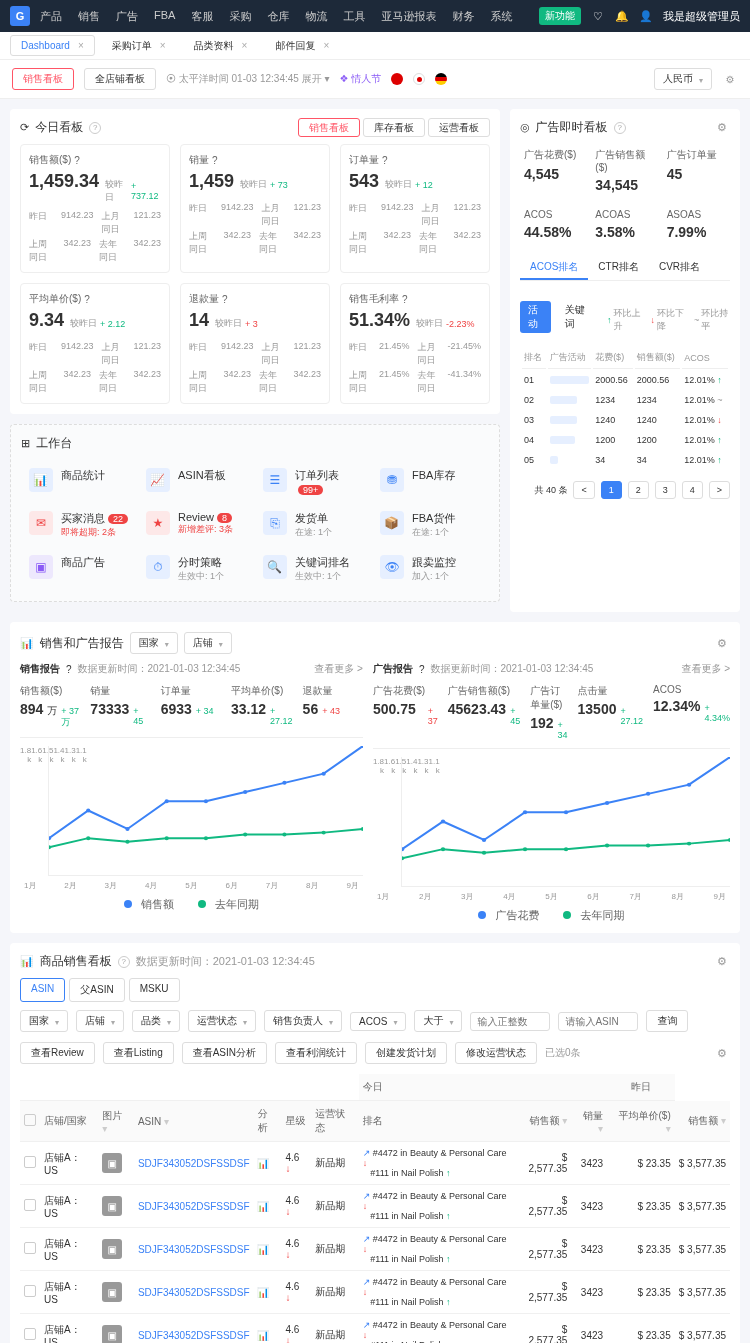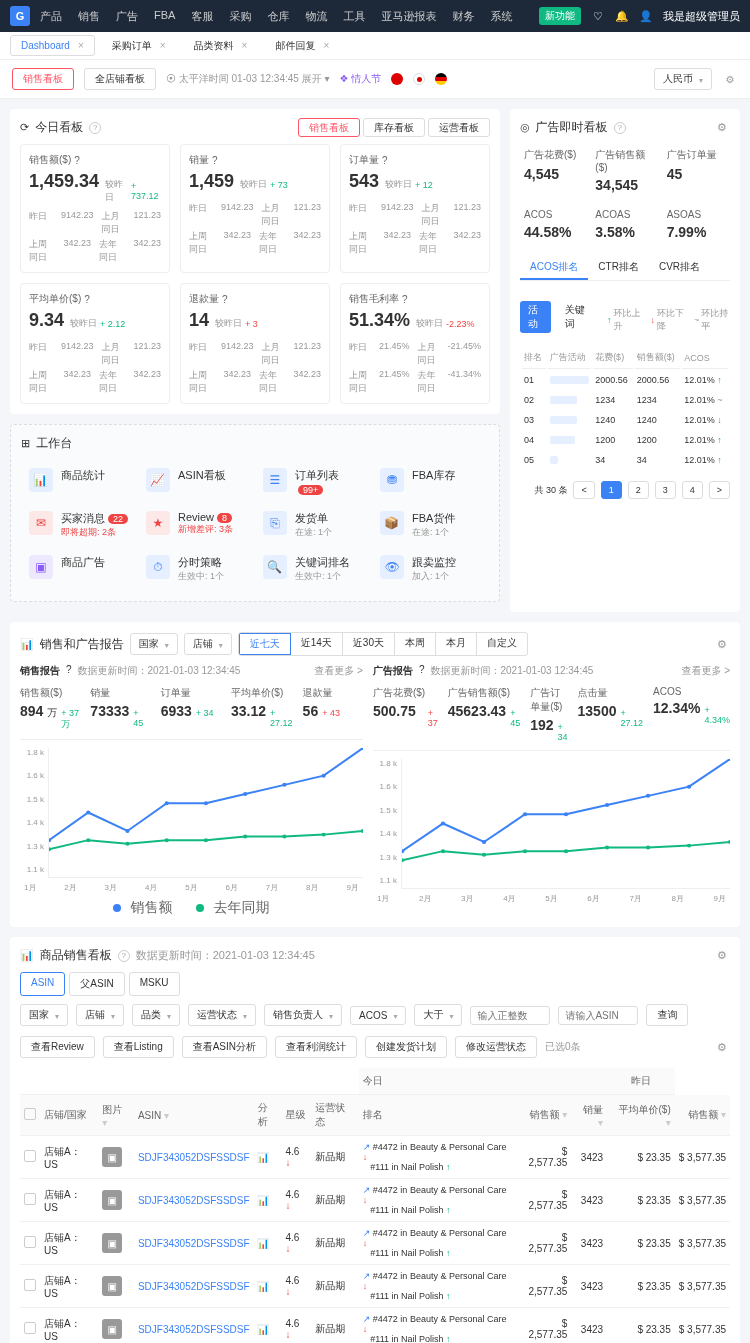--- a/index.html
+++ b/index.html
@@ -70,51 +70,51 @@
 .ad-table .bar{height:8px;background:#e6efff;border-radius:2px}
 .full-card{background:#fff;border-radius:4px;padding:10px;margin:0 10px 10px}
 .filters{display:flex;gap:8px;align-items:center;margin-bottom:10px;flex-wrap:wrap}
 .select{padding:3px 8px;border:1px solid #ddd;border-radius:3px;font-size:10px;background:#fff;display:flex;align-items:center;gap:4px;cursor:pointer}
 .period-tabs{display:flex;border:1px solid #ddd;border-radius:3px;overflow:hidden}
 .period-tabs span{padding:3px 10px;font-size:10px;cursor:pointer;border-right:1px solid #ddd}
 .period-tabs span:last-child{border-right:none}
 .period-tabs span.active{background:#fff;color:#3b82f6;border:1px solid #3b82f6}
 .report-section{display:flex;gap:10px}
 .report-half{flex:1}
-.report-head{display:flex;gap:6px;font-size:10px;margin-bottom:8px}
+.report-head{display:flex;align-items:center;gap:6px;font-size:10px;margin-bottom:8px}
 .report-head .more{margin-left:auto;color:#999}
 .metric-row{display:flex;gap:10px;margin-bottom:8px;border-bottom:1px solid #eee;padding-bottom:8px}
 .metric-row>div{flex:1}
 .metric-label{font-size:10px;color:#666}
 .metric-val{font-size:14px;font-weight:bold;margin:3px 0}
 .metric-sub{font-size:9px}
 .chart{height:130px;position:relative;border-left:1px solid #eee;border-bottom:1px solid #eee;margin-bottom:4px}
 .chart svg{width:100%;height:100%}
 .chart-x{display:flex;justify-content:space-between;font-size:8px;color:#999;padding:0 4px}
-.chart-legend{text-align:center;font-size:14px;color:#666;margin-top:6px}
+.chart-legend{text-align:center;font-size:11px;color:#666;margin-top:6px}
 .chart-legend span{margin:0 6px}
 .chart-legend .dot{width:8px;height:8px;display:inline-block;border-radius:50%;margin-right:3px}
 .tab-strip{display:flex;gap:4px;margin-bottom:8px;font-size:10px}
 .tab-strip span{padding:4px 10px;border:1px solid #ddd;border-radius:3px;cursor:pointer}
 .tab-strip span.active{border-color:#3b82f6;color:#3b82f6}
 .input{padding:3px 6px;border:1px solid #ddd;border-radius:3px;font-size:10px;width:80px}
 .data-table{width:100%;border-collapse:collapse;font-size:10px}
 .data-table th,.data-table td{padding:6px 4px;border-bottom:1px solid #f0f0f0;text-align:left}
 .data-table th{color:#666;font-weight:normal;background:#fafafa}
 .data-table .asin{color:#3b82f6}
 .data-table .thumb{width:20px;height:20px;background:#999;border-radius:3px;display:flex;align-items:center;justify-content:center;color:#fff}
 .data-table .stars{color:#333}
 .data-table .rankcell{font-size:9px}
 .pagination{display:flex;align-items:center;justify-content:flex-end;gap:6px;padding:10px 0;font-size:10px}
 .pagination .pg{padding:3px 7px;border:1px solid #ddd;border-radius:3px;cursor:pointer}
 .pagination .pg.active{background:#3b82f6;color:#fff;border-color:#3b82f6}
 .gear{width:16px;height:16px;display:flex;align-items:center;justify-content:center;color:#999;cursor:pointer}
 .chevron::after{content:"▾";font-size:8px;color:#aaa;margin-left:2px}
 .checkbox{width:12px;height:12px;border:1px solid #ccc;border-radius:2px;display:inline-block}
-.ylabels{position:absolute;left:-28px;top:0;bottom:4px;display:flex;flex-direction:column;justify-content:space-between;font-size:8px;color:#999;text-align:right;width:24px}
+.ylabels{position:absolute;left:-28px;top:0;bottom:4px;display:flex;flex-direction:row;justify-content:space-between;font-size:8px;color:#999;text-align:right;width:24px}
 .chartwrap{position:relative;margin-left:28px}
 </style>
 </head>
 <body>
 
 <div class="topbar">
   <div class="logo">G</div>
   <div class="nav" id="topnav">
       <span>产品</span>
       <span>销售</span>
@@ -498,21 +498,21 @@
               <td>
                 <div class="bar" style="width:20%"></div>
               </td>
               <td>34</td>
               <td>34</td>
               <td>12.01% <span class="up">↑</span></td>
             </tr>
           </tbody>
       </table>
       <div class="pagination" style="font-size:9px">
-        <span>共 30 条</span>
+        <span>共 40 条</span>
         <span class="pg">&lt;</span>
         <span class="pg active">1</span>
         <span class="pg">2</span>
         <span class="pg">3</span>
         <span class="pg">4</span>
         <span class="pg">&gt;</span>
       </div>
     </div>
   </div>
 </div>
@@ -521,28 +521,20 @@
   <div class="card-h">
     <span>📊</span>
     <span class="title">销售和广告报告</span>
     <span class="select">
         <span>国家</span>
         <span class="chevron"></span>
       </span>
     <span class="select">
         <span>店铺</span>
         <span class="chevron"></span>
-      </span>
-    <span class="period-tabs" id="periodtabs">
-        <span class="active">近七天</span>
-        <span class="">近14天</span>
-        <span class="">近30天</span>
-        <span class="">本周</span>
-        <span class="">本月</span>
-        <span class="">自定义</span>
       </span>
     <span class="spacer"></span>
     <span class="gear">⚙</span>
   </div>
   <div class="report-section">
     <div class="report-half">
       <div class="report-head">
         <b>销售报告</b>
         <span class="q">?</span>
         <span style="color:#999"><span>数据更新时间：</span><span>2021-01-03  12:34:45</span></span>
@@ -711,20 +703,21 @@
           <span>1月</span>
           <span>2月</span>
           <span>3月</span>
           <span>4月</span>
           <span>5月</span>
           <span>6月</span>
           <span>7月</span>
           <span>8月</span>
           <span>9月</span>
         </div>
+      <div class="chart-legend"><span><span class="dot" style="background:#3b82f6"></span><span>广告花费</span></span><span><span class="dot" style="background:#10b981"></span><span>去年同期</span></span></div>
     </div>
   </div>
 </div>
 
 <div class="full-card">
   <div class="card-h">
     <span>📊</span>
     <span class="title">商品销售看板</span>
     <span class="q">?</span>
     <span style="color:#999"><span>数据更新时间：</span><span>2021-01-03  12:34:45</span></span>

